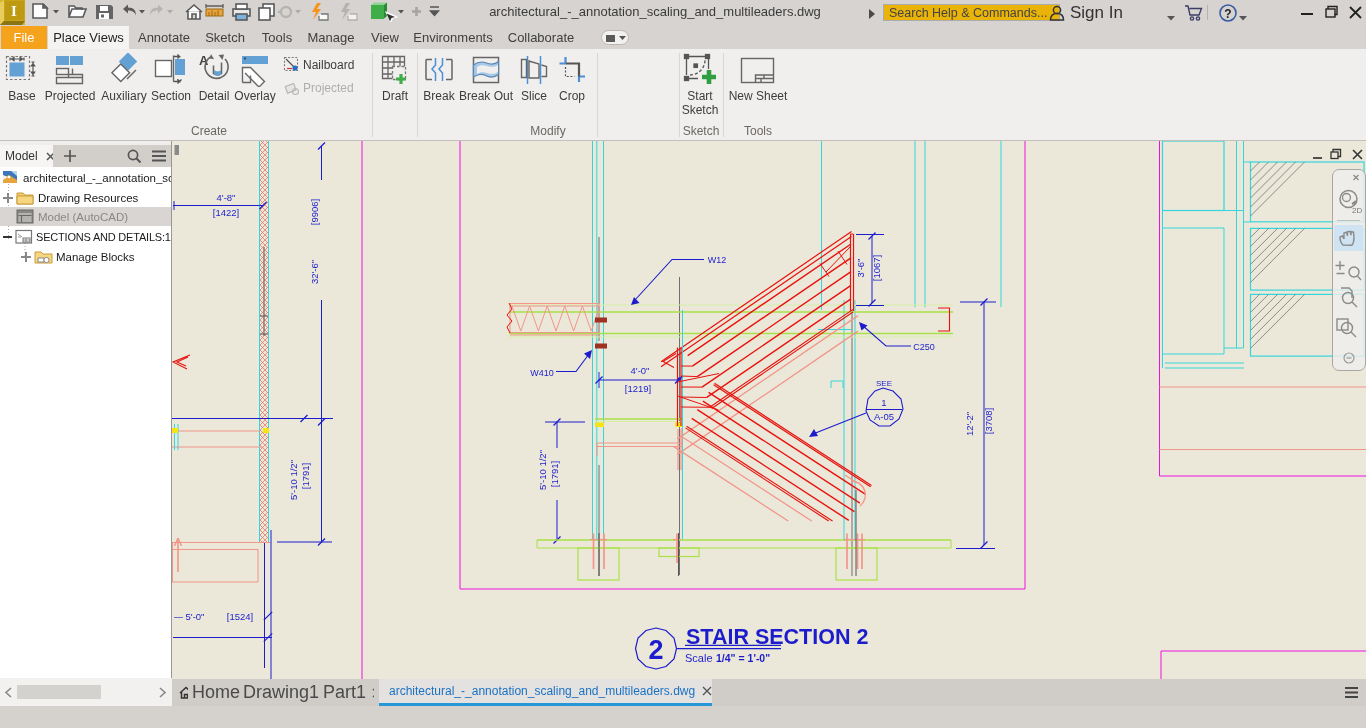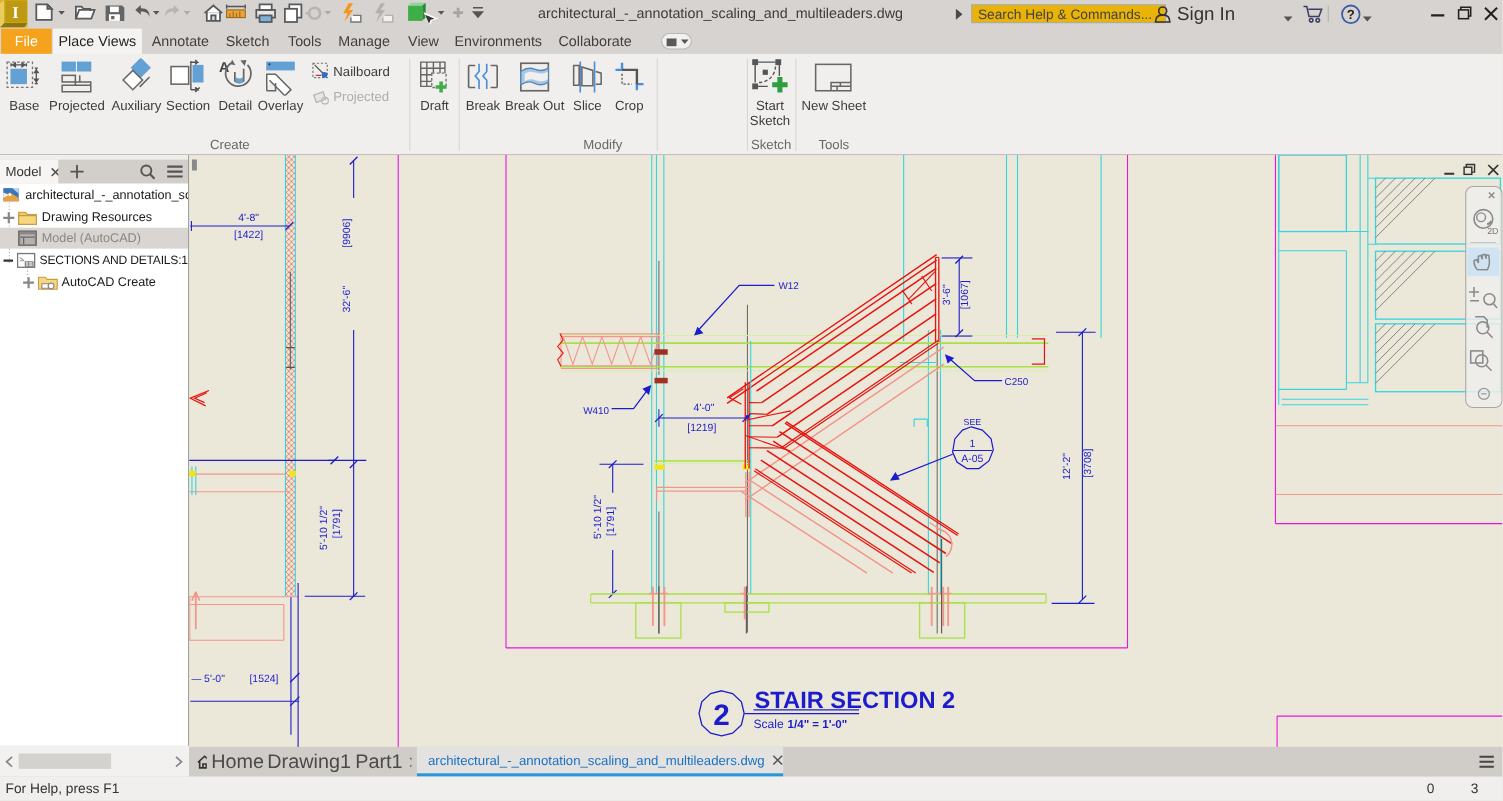--- a/index.html
+++ b/index.html
@@ -372,21 +372,21 @@
     </div>
     <div class="tree-row" style="top:80px;left:20px;">
       <svg width="12" height="12" style="margin-right:2px;">
           <path d="M6,1 v10 M1,6 h10" stroke="#888" stroke-width="2"></path>
         </svg>
       <svg width="19" height="16" style="margin-right:3px;">
           <path d="M1,3 h6 l2,2 h9 v9 h-17 z" fill="#f6d77f" stroke="#c89b3c" stroke-width="1"></path>
           <path d="M4,9 h6 v4 h-6 z" fill="#fff" stroke="#8a8886"></path>
           <circle cx="12.5" cy="11" r="2.6" fill="#fff" stroke="#8a8886"></circle>
         </svg>
-      <span>AutoCAD Create</span>
+      <span>Manage Blocks</span>
     </div>
   </div>
   <div class="abs" style="left:171px;top:141px;width:1px;height:538px;background:#9a9793;"></div>
   <div class="abs" id="canvas"></div>
   <svg class="abs" style="left:172px;top:141px;" width="1194" height="538" viewBox="172 141 1194 538">
       <defs>
         <pattern id="xh" width="5" height="5" patternUnits="userSpaceOnUse">
           <path d="M0,0 L5,5 M5,0 L0,5" stroke="#e86a5e" stroke-width="0.7"></path>
         </pattern>
         <pattern id="hat" width="7" height="7" patternUnits="userSpaceOnUse" patternTransform="rotate(0)">
@@ -667,18 +667,13 @@
           <path d="M1,1 l8,8 M9,1 l-8,8" stroke="#555" stroke-width="1.4"></path>
         </svg></div>
     <div class="dtab" id="dtab-active" style="left:207px;width:333px;padding-left:10px;font-size:12px;overflow:hidden;">architectural_-_annotation_scaling_and_multileaders.dwg
       <svg width="10" height="10" style="margin-left:7px;">
           <path d="M1,1 l8,8 M9,1 l-8,8" stroke="#555" stroke-width="1.4"></path>
         </svg></div>
     <svg class="abs" style="left:1172px;top:7px;" width="15" height="13">
         <path d="M1,2 h13 M1,6.5 h13 M1,11 h13" stroke="#444" stroke-width="1.8"></path>
       </svg>
   </div>
-  <div class="abs" id="statusbar">
-      <span style="position:absolute;left:5px;top:4px;">For Help, press F1</span>
-    <span style="position:absolute;left:1297px;top:4px;">0</span>
-    <span style="position:absolute;left:1337px;top:4px;">3</span>
-  </div>
 </div>
 
 </body></html>

